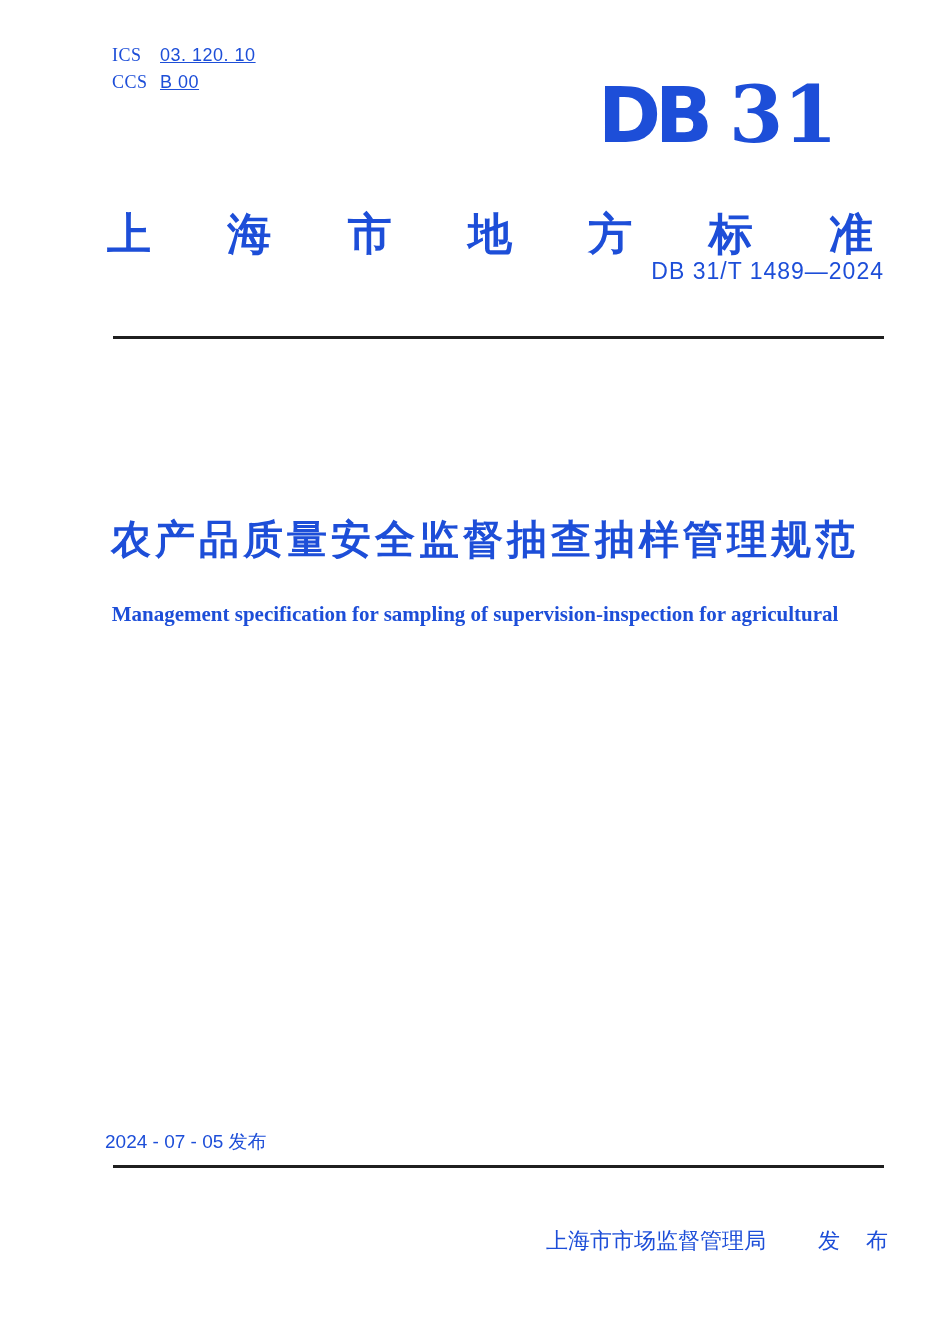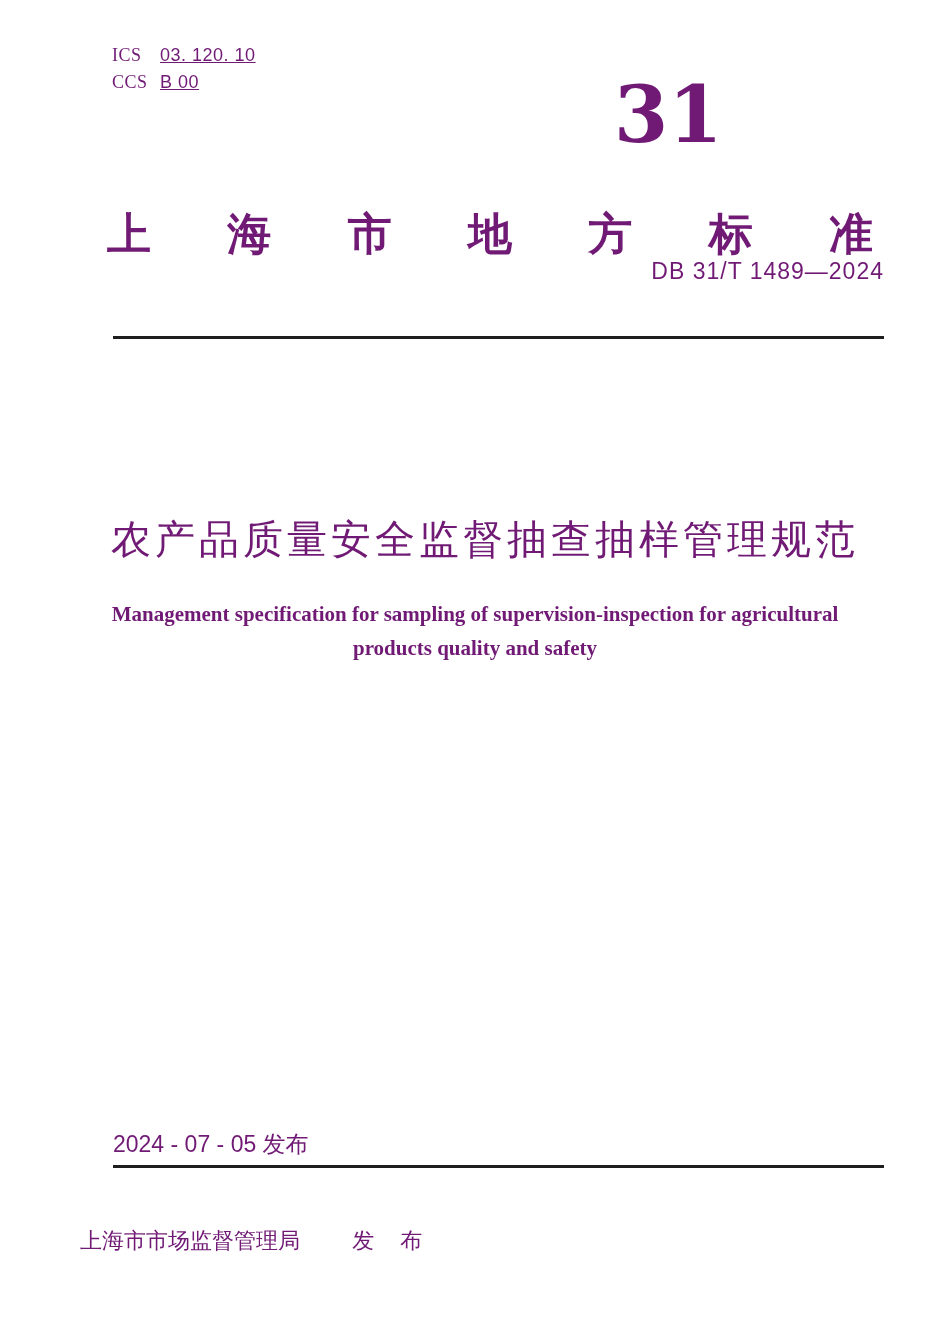--- a/index.html
+++ b/index.html
@@ -1,21 +1,21 @@
 <!DOCTYPE html>
 <html><head>
 <meta charset="utf-8">
 <style>
   html, body { margin: 0; padding: 0; background: #ffffff; }
   .page {
     position: relative;
     width: 950px;
     height: 1344px;
     background: #ffffff;
-    color: #701a75;
+    color: #1d4ed8;
     font-family: "Liberation Sans", sans-serif;
     overflow: hidden;
   }
 
   
   .codes { position: absolute; left: 112px; top: 42px; }
   .code-row { display: flex; font-size: 18px; line-height: 27px; }
   .code-label { font-family: "Liberation Serif", serif; width: 48px; letter-spacing: 0.5px; }
   .code-value { font-family: "Liberation Sans", sans-serif; letter-spacing: 0.5px; text-decoration: underline; }
 
@@ -47,60 +47,61 @@
     font-size: 23px; letter-spacing: 1px; white-space: nowrap;
   }
 
   .rule { position: absolute; left: 113px; width: 771px; height: 3px; background: #1f1f1f; }
   .rule-top { top: 336px; }
   .rule-bottom { top: 1165px; }
 
   .title-cn {
     position: absolute; left: 80px; top: 512px; width: 810px;
     text-align: center;
-    font-size: 40px; font-weight: normal; letter-spacing: 4px;
+    font-size: 40px; font-weight: bold; letter-spacing: 4px;
     white-space: nowrap;
   }
 
   .title-en {
     position: absolute; left: 75px; top: 597px; width: 800px;
     text-align: center;
     font-family: "Liberation Serif", serif;
     font-size: 21px; line-height: 34px; font-weight: bold;
   }
 
   .dates-row {
-    position: absolute; left: 113px; top: 1129px; width: 771px;
+    position: absolute; left: 105px; top: 1129px; width: 771px;
     display: flex; justify-content: space-between;
-    font-size: 23px; white-space: nowrap;
+    font-size: 19px; white-space: nowrap;
   }
 
   .publisher-row {
     position: absolute; left: 80px; top: 1226px; width: 810px;
-    text-align: left; font-size: 22px; white-space: nowrap;
+    text-align: right; font-size: 22px; white-space: nowrap;
   }
   .publisher-action { margin-left: 46px; letter-spacing: 2px; }
 </style>
 </head>
 <body>
 
 <div class="page">
 
   <div class="codes">
     <div class="code-row">
       <span class="code-label">ICS</span>
       <span class="code-value">03. 120. 10</span>
     </div>
     <div class="code-row">
       <span class="code-label">CCS</span>
       <span class="code-value">B 00</span>
     </div>
   </div>
 
   <div class="logo">
+    <span class="logo-db">DB</span>
     <span class="logo-num">31</span>
   </div>
 
   <div class="std-category">
     <span>上</span>
     <span>海</span>
     <span>市</span>
     <span>地</span>
     <span>方</span>
     <span>标</span>
@@ -108,21 +109,20 @@
   </div>
 
   <div class="std-number">DB 31/T 1489—2024</div>
 
   <div class="rule rule-top"></div>
 
   <div class="title-cn">农产品质量安全监督抽查抽样管理规范</div>
 
   <div class="title-en">
     <div>Management specification for sampling of supervision-inspection for agricultural</div>
-    <div>products quality and safety</div>
   </div>
 
   <div class="dates-row">
     <span>2024 - 07 - 05 发布</span>
   </div>
 
   <div class="rule rule-bottom"></div>
 
   <div class="publisher-row">
     <span>上海市市场监督管理局</span>

